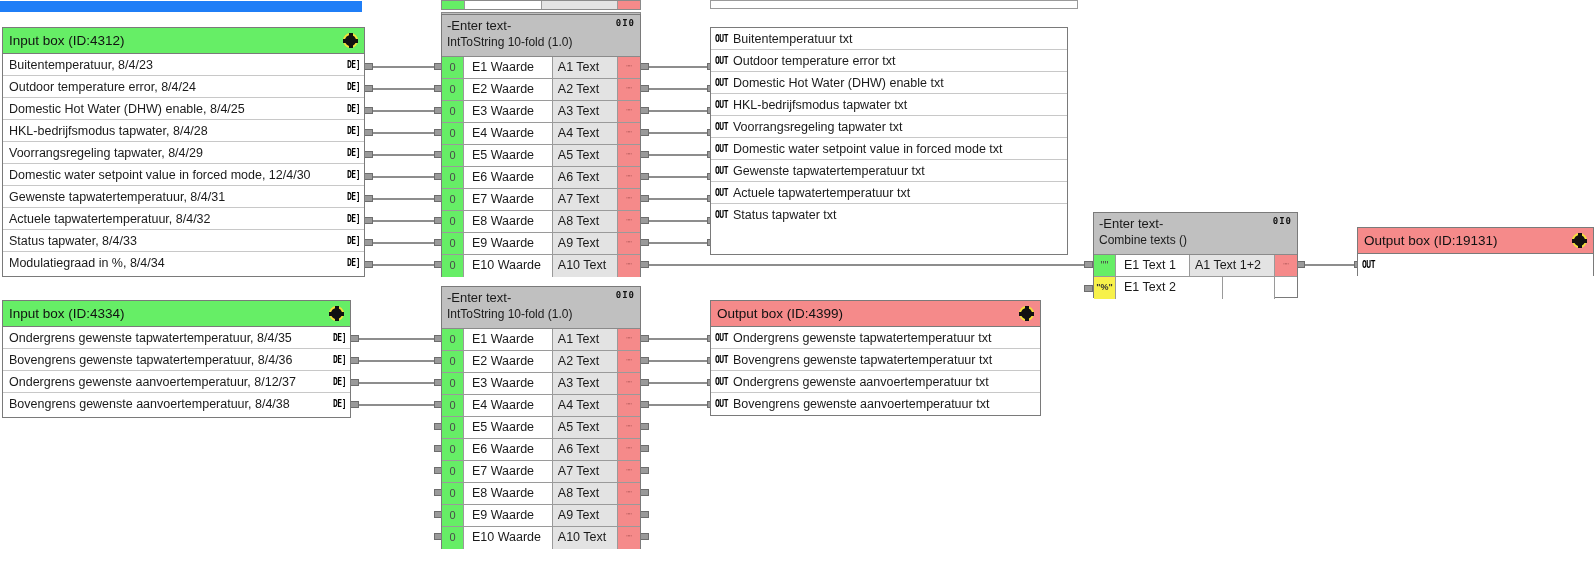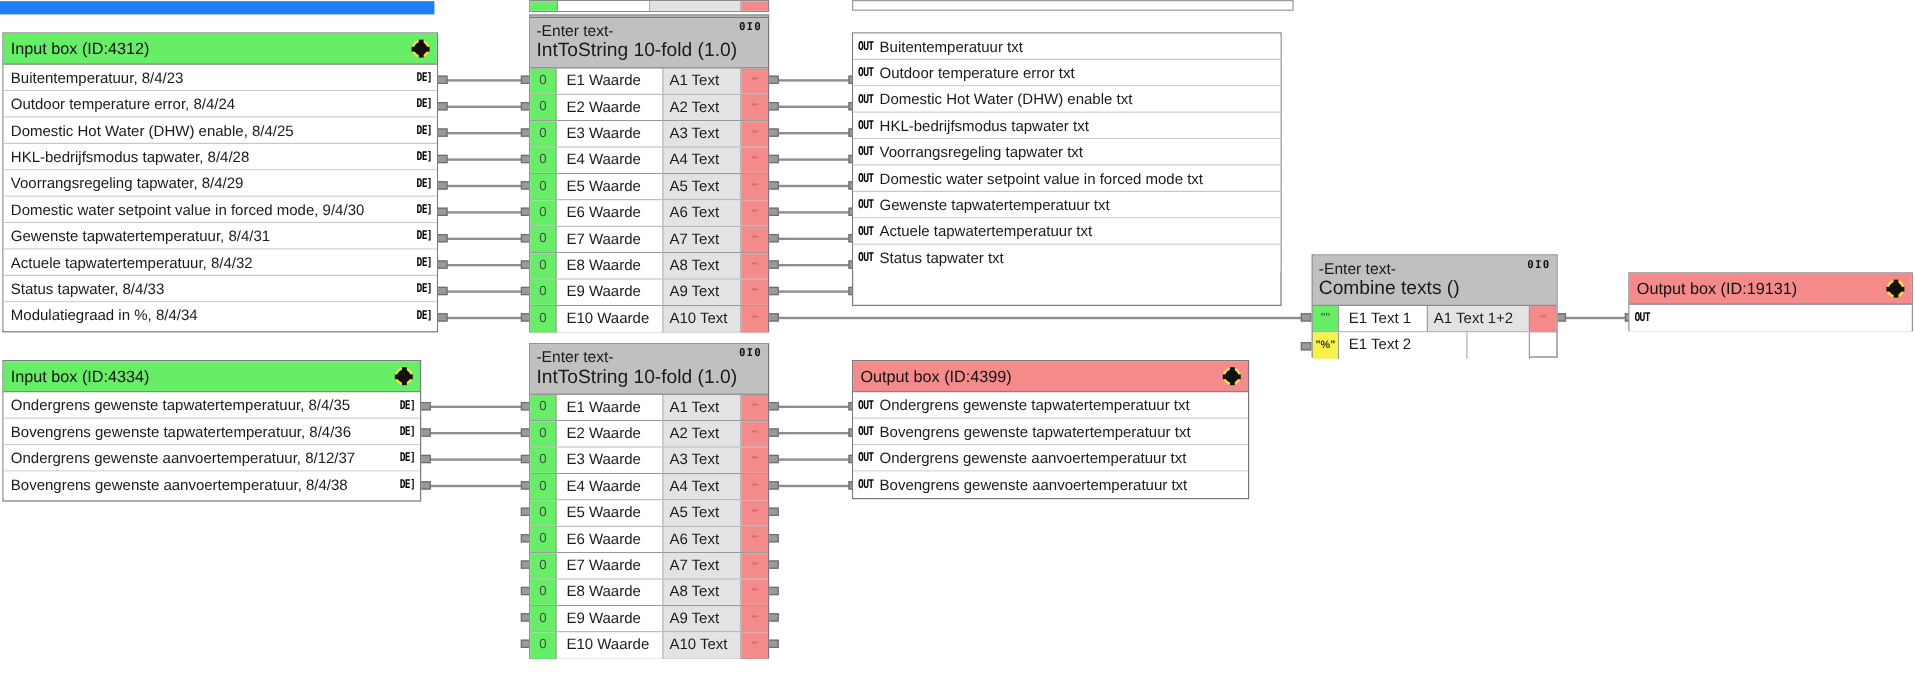--- a/index.html
+++ b/index.html
@@ -55,21 +55,21 @@
     color:#000;line-height:1;flex:0 0 auto;
     transform:scaleY(1.25);
   }
 
   
   .fn-head{
     background:#c0c0c0;border-bottom:1px solid #8a8a8a;box-sizing:border-box;
     padding:2px 5px 2px 5px;position:relative;height:42px;
   }
   .fn-title{font-size:13px;color:#1a1a1a;line-height:17px;white-space:nowrap;}
-  .fn-sub{font-size:16px;color:#1a1a1a;line-height:17px;white-space:nowrap;}
+  .fn-sub{font-size:12px;color:#1a1a1a;line-height:17px;white-space:nowrap;}
   .fn-badge{
     position:absolute;right:5px;top:3px;font-size:9px;font-weight:bold;
     font-family:"DejaVu Sans Mono","Liberation Mono",monospace;color:#111;letter-spacing:1px;
   }
 
   .fn-row{display:flex;height:22px;box-sizing:border-box;border-bottom:1px solid #9a9a9a;}
   .fn-row:last-child{border-bottom:none;}
   .fn-val{
     width:22px;flex:0 0 22px;background:#66ee66;border-right:1px solid #9a9a9a;
     font-size:11px;color:#4a4a4a;text-align:center;line-height:21px;box-sizing:border-box;
@@ -249,21 +249,21 @@
         </div>
         <div class="io-row in-row">
           <span class="lbl">HKL-bedrijfsmodus tapwater, 8/4/28</span>
           <span class="conn-glyph">DE]</span>
         </div>
         <div class="io-row in-row">
           <span class="lbl">Voorrangsregeling tapwater, 8/4/29</span>
           <span class="conn-glyph">DE]</span>
         </div>
         <div class="io-row in-row">
-          <span class="lbl">Domestic water setpoint value in forced mode, 9/4/30</span>
+          <span class="lbl">Domestic water setpoint value in forced mode, 12/4/30</span>
           <span class="conn-glyph">DE]</span>
         </div>
         <div class="io-row in-row">
           <span class="lbl">Gewenste tapwatertemperatuur, 8/4/31</span>
           <span class="conn-glyph">DE]</span>
         </div>
         <div class="io-row in-row">
           <span class="lbl">Actuele tapwatertemperatuur, 8/4/32</span>
           <span class="conn-glyph">DE]</span>
         </div>

